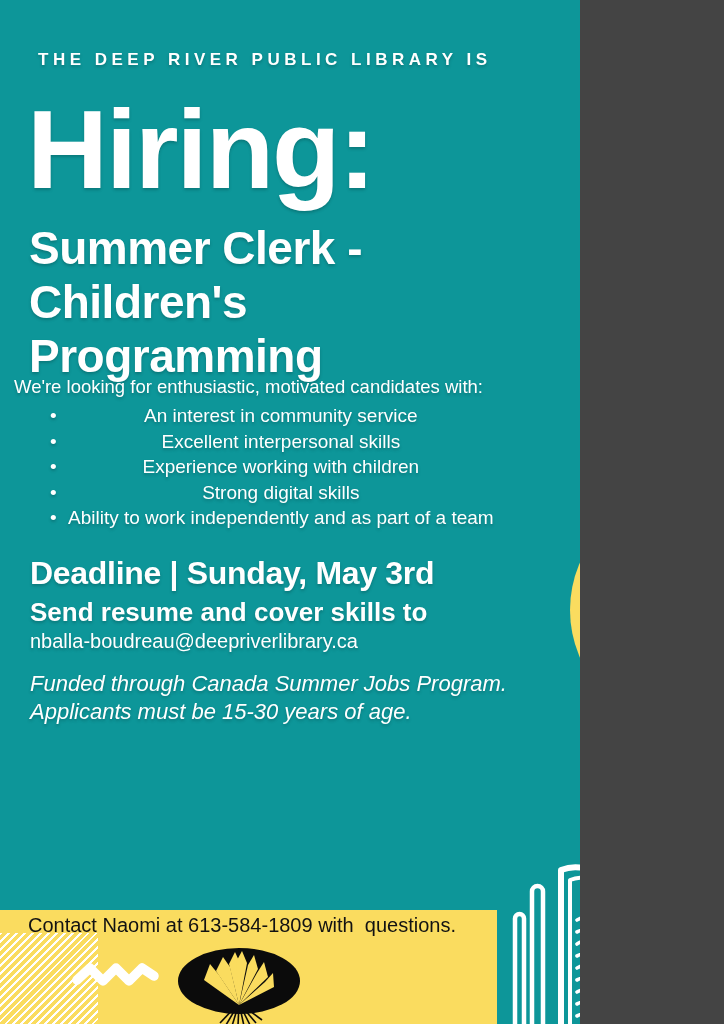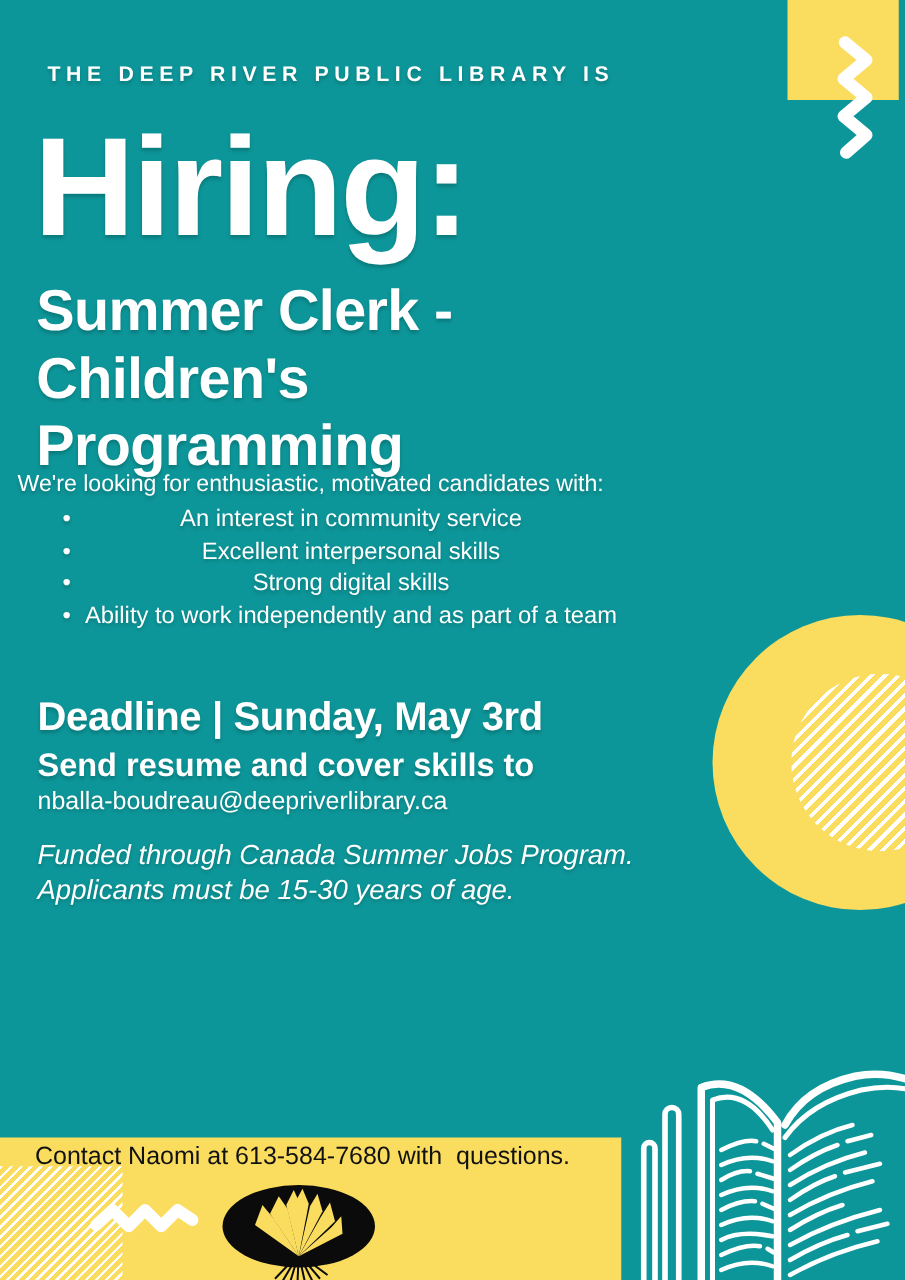--- a/index.html
+++ b/index.html
@@ -1,17 +1,17 @@
 <!DOCTYPE html>
 <html><head>
 <meta charset="utf-8">
 <style>
   html,body{margin:0;padding:0;background:#444;}
   .poster{
-    position:relative;width:724px;height:1024px;overflow:hidden;
+    position:relative;width:580px;height:1024px;overflow:hidden;
     background:#0d9699;
     font-family:"Liberation Sans",sans-serif;
     -webkit-font-smoothing:antialiased;
   }
   .poster *{box-sizing:border-box;}
   .txt{position:absolute;color:#fff;}
   .soft{text-shadow:0 2px 3px rgba(0,45,45,.28);}
 
   .eyebrow{left:38px;top:50px;font-size:17px;font-weight:600;letter-spacing:4.5px;}
   .title{left:27px;top:92px;margin:0;font-size:112px;line-height:116px;font-weight:bold;letter-spacing:-2px;}
@@ -58,36 +58,37 @@
   <div class="subtitle txt soft">
     <div>Summer Clerk -</div>
     <div>Children's</div>
     <div>Programming</div>
   </div>
 
   <div class="txt intro soft">We're looking for enthusiastic, motivated candidates with:</div>
   <ul class="reqs soft">
     <li>An interest in community service</li>
     <li>Excellent interpersonal skills</li>
+    <li>Experience working with children</li>
     <li>Strong digital skills</li>
     <li>Ability to work independently and as part of a team</li>
   </ul>
 
   <div class="txt deadline soft">Deadline | Sunday, May 3rd</div>
   <div class="txt send soft">Send resume and cover skills to</div>
   <div class="txt email soft">nballa-boudreau@deepriverlibrary.ca</div>
 
   <div class="txt funded soft">
     <div>Funded through Canada Summer Jobs Program.</div>
     <div>Applicants must be 15-30 years of age.</div>
   </div>
 
 
   <div class="contact-bar">
-    <div class="contact">Contact Naomi at 613-584-7680 with  questions.</div>
+    <div class="contact">Contact Naomi at 613-584-1809 with  questions.</div>
     <div class="stripes-block"></div>
     <svg class="deco-svg" style="left:70px;top:48px;" width="94" height="32" viewBox="0 0 94 32">
       <polyline points="7,22 20,10 33,23 46,10 59,23 72,10 84,18" fill="none" stroke="#ffffff" stroke-width="9.5" stroke-linecap="round" stroke-linejoin="round"></polyline>
     </svg>
 
     <svg class="deco-svg" style="left:176px;top:38px;" width="128" height="76" viewBox="0 0 128 76">
       <g stroke="#0b0b0b" stroke-width="1.6">
         <line x1="63" y1="55" x2="44" y2="75"></line>
         <line x1="63" y1="55" x2="50" y2="77"></line>
         <line x1="63" y1="55" x2="56" y2="78"></line>

